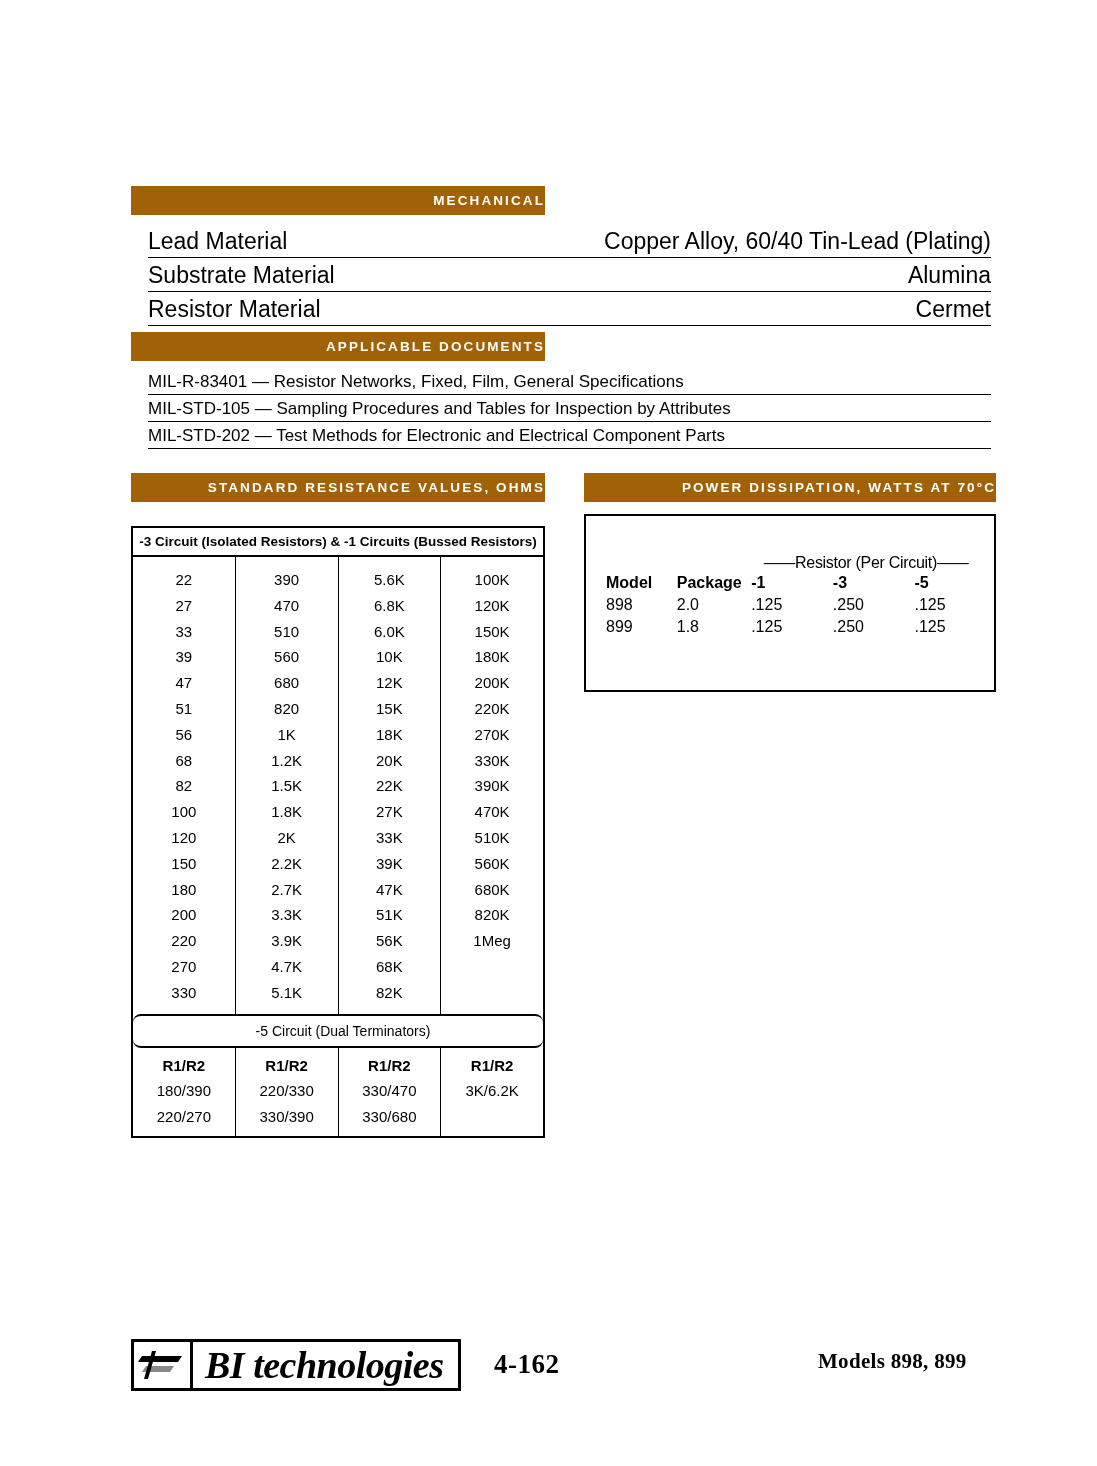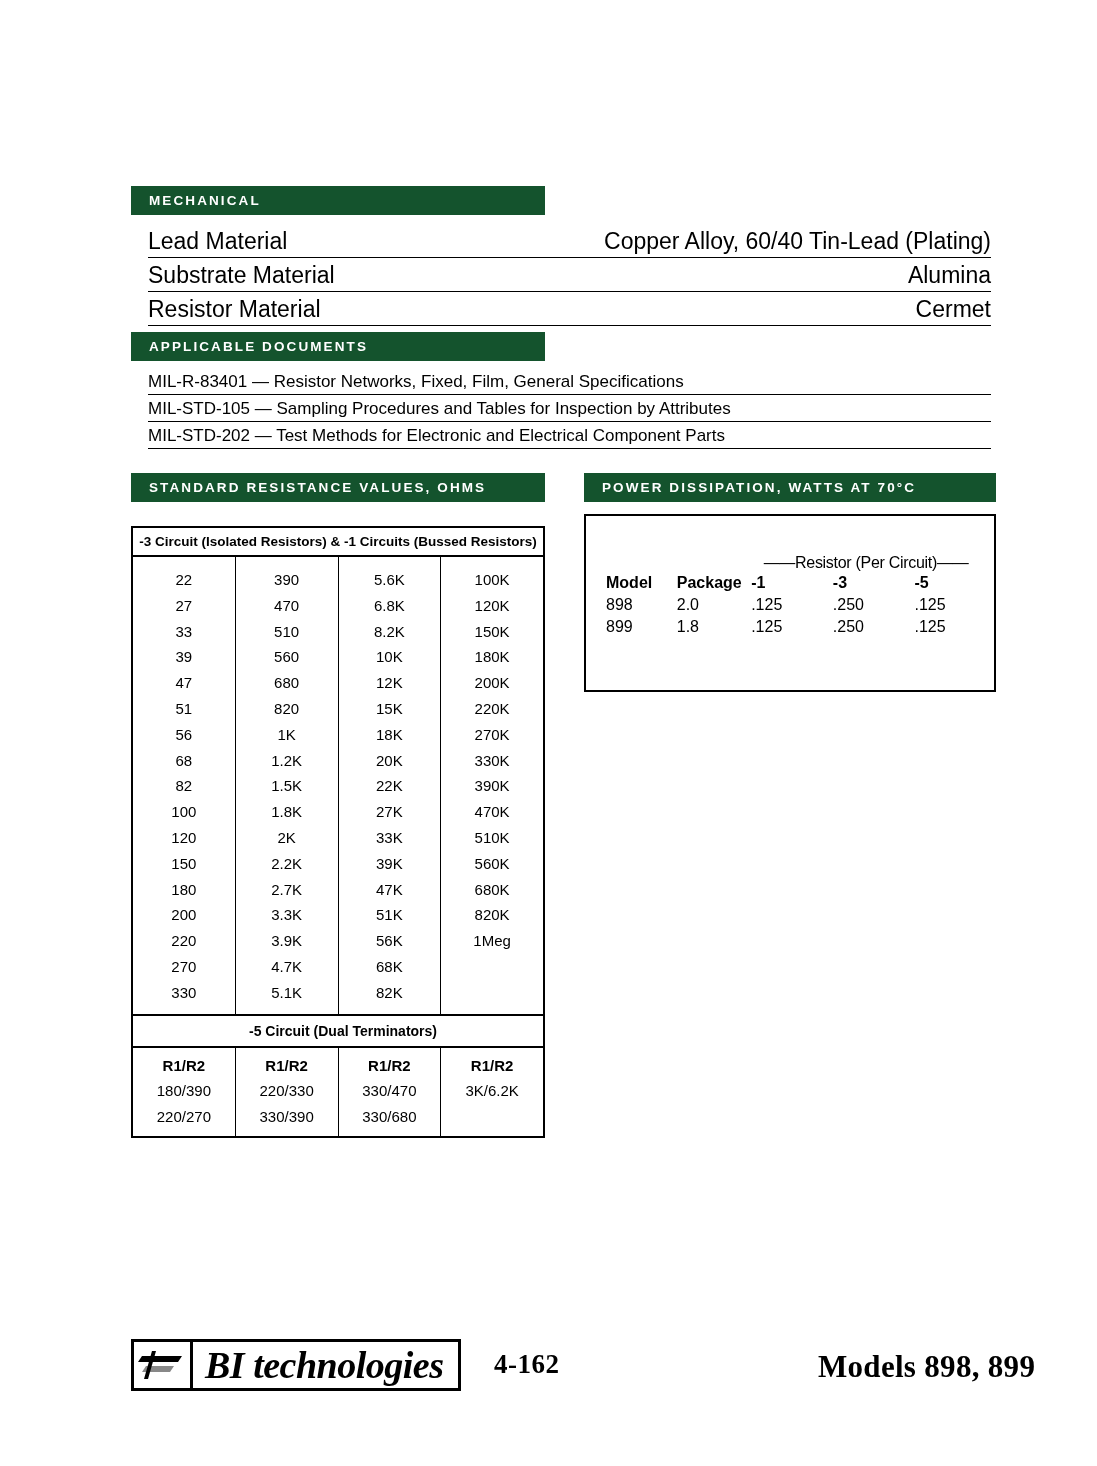--- a/index.html
+++ b/index.html
@@ -17,28 +17,29 @@
   }
   .page {
     position: absolute;
     left: 0; top: 0;
     width: 1097px;
     height: 1466px;
   }
 
   
   .bar {
-    background: #14532d;
+    background: #a16207;
     color: #fff;
     font-weight: bold;
     font-size: 13.5px;
     letter-spacing: 2.1px;
     padding: 7px 0 7px 18px;
     box-sizing: border-box;
     font-family: "Liberation Sans", sans-serif;
+    text-align: right;
   }
 
   
   #mechanical-bar {
     position: absolute;
     left: 131px; top: 186px;
     width: 414px; height: 29px;
   }
   #mechanical-table {
     position: absolute;
@@ -102,25 +103,26 @@
     padding: 10px 0 8px 0;
     text-align: center;
     font-size: 15px;
     line-height: 25.8px;
     border-right: 1.6px solid #000;
     box-sizing: border-box;
   }
   .val-col:last-child { border-right: none; }
   #resist-box .sub-title-2 {
     text-align: center;
-    font-weight: bold;
+    font-weight: normal;
     font-size: 14px;
     padding: 7px 2px 7px 12px;
     border-top: 2.2px solid #000;
     border-bottom: 2.2px solid #000;
+    border-radius: 8px;
   }
   .dual-grid { display: flex; }
   .dual-col {
     flex: 1 1 0;
     text-align: center;
     font-size: 15px;
     line-height: 25.5px;
     padding: 5px 0 7px 0;
     border-right: 1.6px solid #000;
     box-sizing: border-box;
@@ -197,21 +199,21 @@
     font-family: "Liberation Serif", serif;
     font-weight: bold;
     font-size: 27px;
     letter-spacing: 0.5px;
   }
   #footer-models {
     position: absolute;
     left: 818px; top: 1349px;
     font-family: "Liberation Serif", serif;
     font-weight: bold;
-    font-size: 31px;
+    font-size: 21px;
     letter-spacing: 0.3px;
   }
 </style>
 </head>
 <body>
 
 <div class="page">
 
   <div class="bar" id="mechanical-bar">MECHANICAL</div>
   <div id="mechanical-table">
@@ -274,21 +276,21 @@
           <div>2.2K</div>
           <div>2.7K</div>
           <div>3.3K</div>
           <div>3.9K</div>
           <div>4.7K</div>
           <div>5.1K</div>
         </div>
       <div class="val-col" id="vc2">
           <div>5.6K</div>
           <div>6.8K</div>
-          <div>8.2K</div>
+          <div>6.0K</div>
           <div>10K</div>
           <div>12K</div>
           <div>15K</div>
           <div>18K</div>
           <div>20K</div>
           <div>22K</div>
           <div>27K</div>
           <div>33K</div>
           <div>39K</div>
           <div>47K</div>

